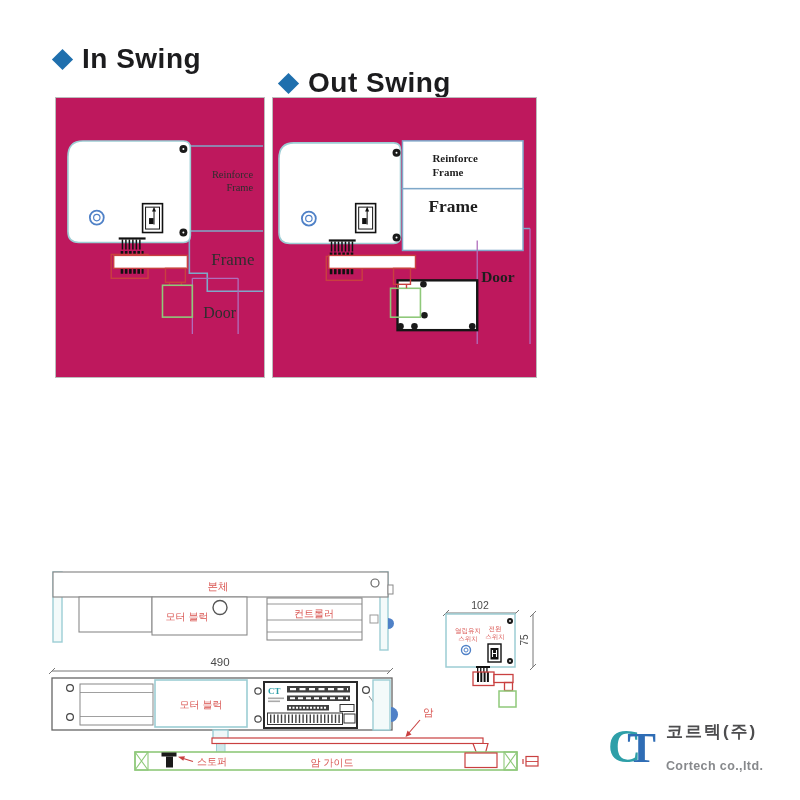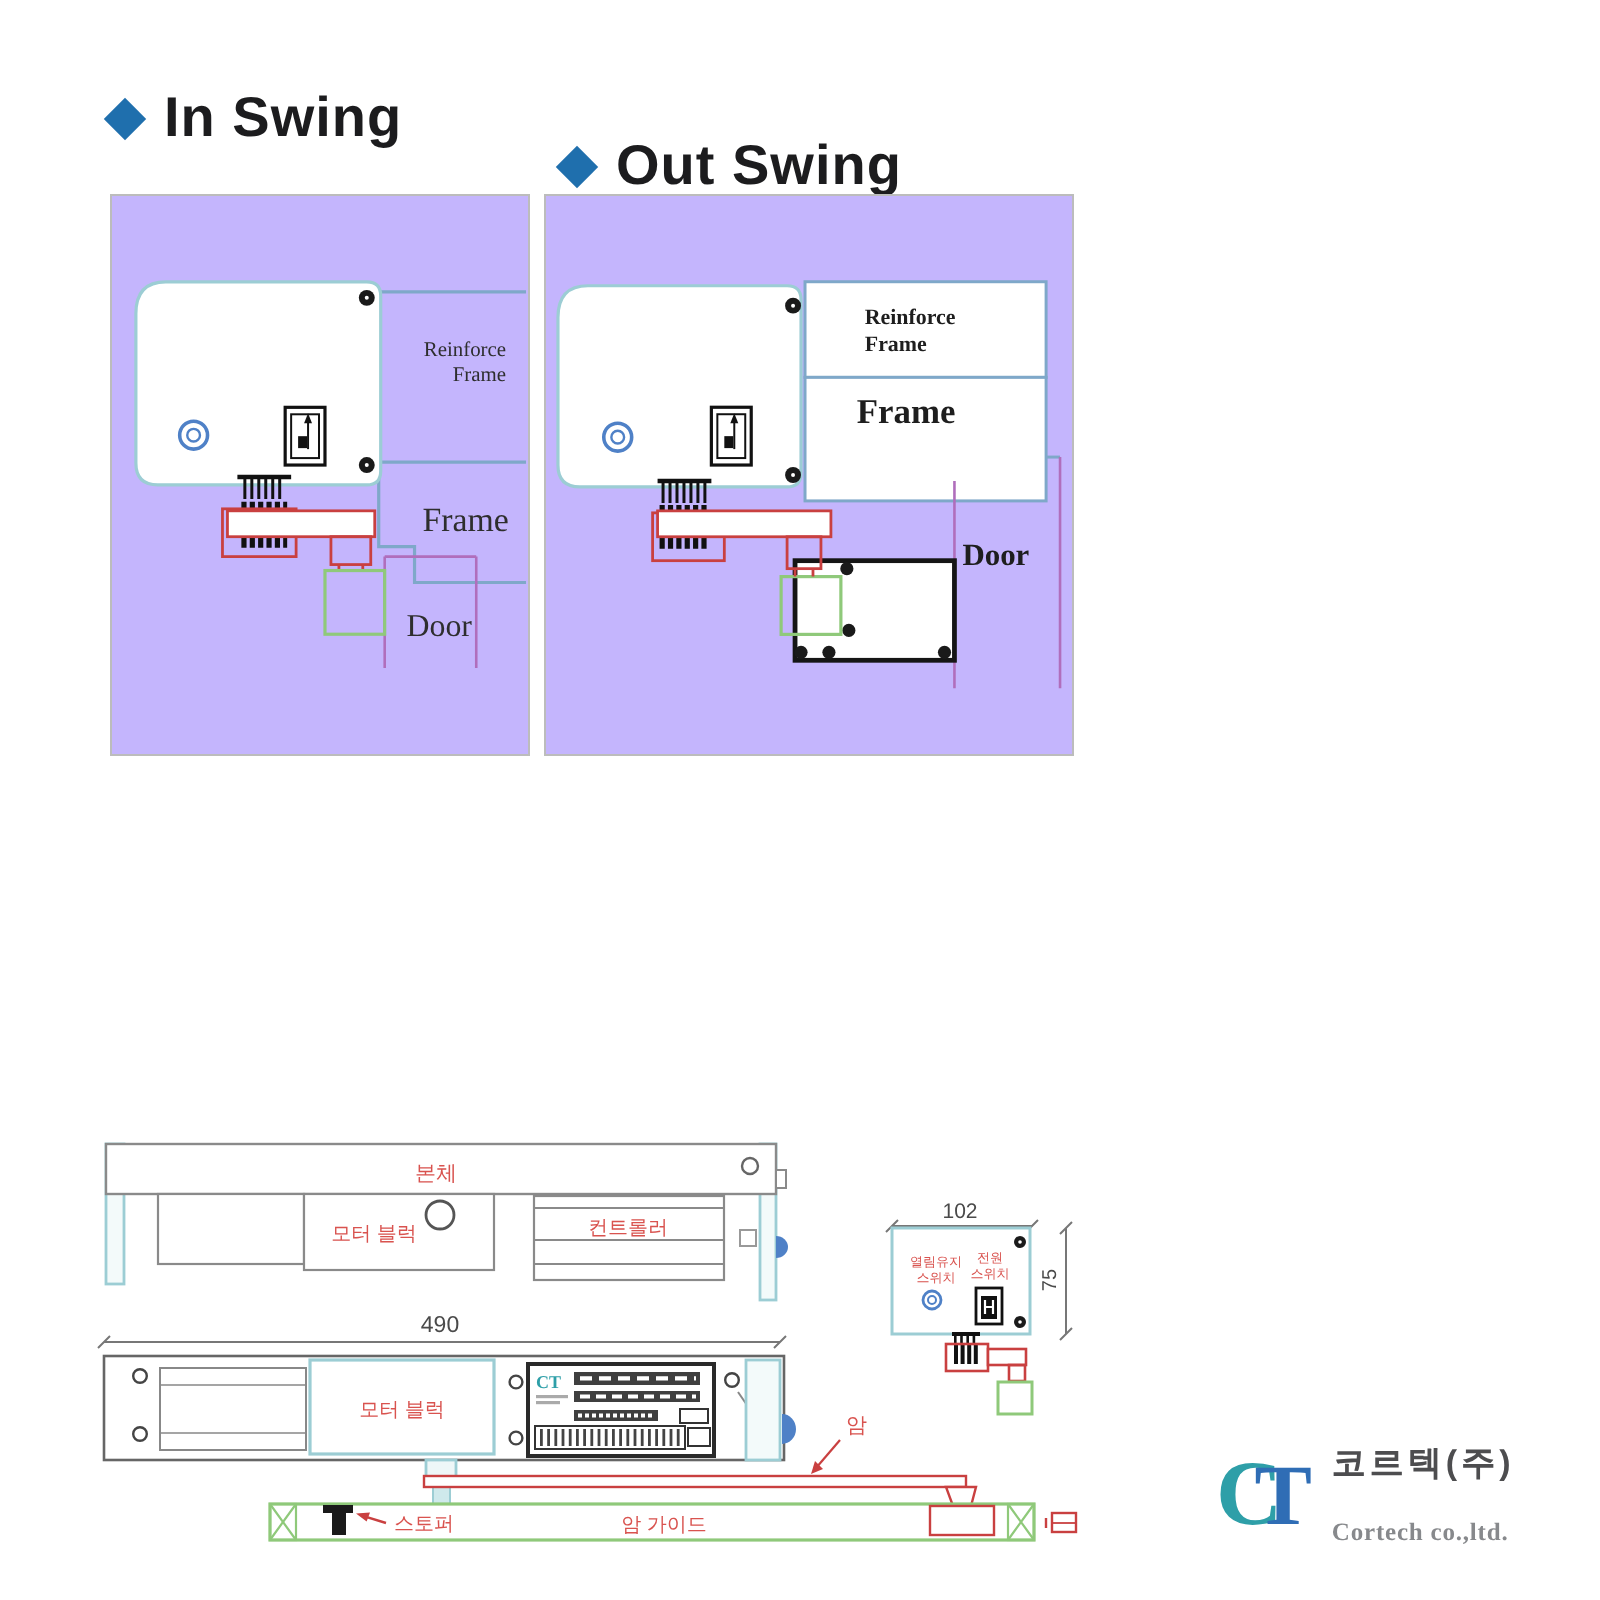--- a/index.html
+++ b/index.html
@@ -1,34 +1,34 @@
 <!DOCTYPE html>
 <html><head>
 <meta charset="utf-8">
 <style>
   html,body{margin:0;padding:0;background:#fff;}
   .canvas{position:relative;width:788px;height:800px;background:#fff;overflow:hidden;
           font-family:"Liberation Sans","DejaVu Sans",sans-serif;}
   .hdr{position:absolute;display:flex;align-items:center;gap:12px;height:36px;}
   .diamond{width:15px;height:15px;background:#1f6fad;transform:rotate(45deg);flex:0 0 auto;}
   .hdr-text{font-size:28px;font-weight:800;color:#1c1c1e;letter-spacing:.5px;white-space:nowrap;}
-  .dbox{position:absolute;border:1px solid #bcbcbc;background:#c4b5fd;}
+  .dbox{position:absolute;border:1px solid #bcbcbc;background:#be185d;}
   .dbox svg{display:block;}
   .bottom-svg{position:absolute;left:40px;top:560px;}
   svg text{font-family:"Liberation Sans","DejaVu Sans",sans-serif;}
   .ser{font-family:"Liberation Serif","DejaVu Serif",serif;fill:#2e2e2e;}
   .serb{font-family:"Liberation Serif","DejaVu Serif",serif;font-weight:bold;fill:#1e1e1e;}
   .kr{fill:#d9534f;}
   .dim{fill:#4a4a4a;}
   .logo{position:absolute;left:608px;top:720px;display:flex;align-items:center;gap:10px;}
   .logo-ct{display:flex;align-items:baseline;font-family:"Liberation Serif","DejaVu Serif",serif;font-weight:bold;}
   .logo-c{font-size:46px;color:#2e9fa8;line-height:1;}
   .logo-t{font-size:43px;color:#2f6db5;margin-left:-14px;line-height:1;}
   .logo-kr{font-size:17px;font-weight:bold;color:#4d4d4f;letter-spacing:2px;}
-  .logo-en{font-size:12.5px;font-weight:bold;color:#87898c;letter-spacing:.4px;margin-top:16px;font-family:Liberation Serif, serif;}
+  .logo-en{font-size:12.5px;font-weight:bold;color:#87898c;letter-spacing:.4px;margin-top:16px;}
 </style>
 </head>
 <body>
 
 <div class="canvas">
 
   <div class="hdr" style="left:55px;top:41px;">
     <span class="diamond"></span>
     <span class="hdr-text">In Swing</span>
   </div>

